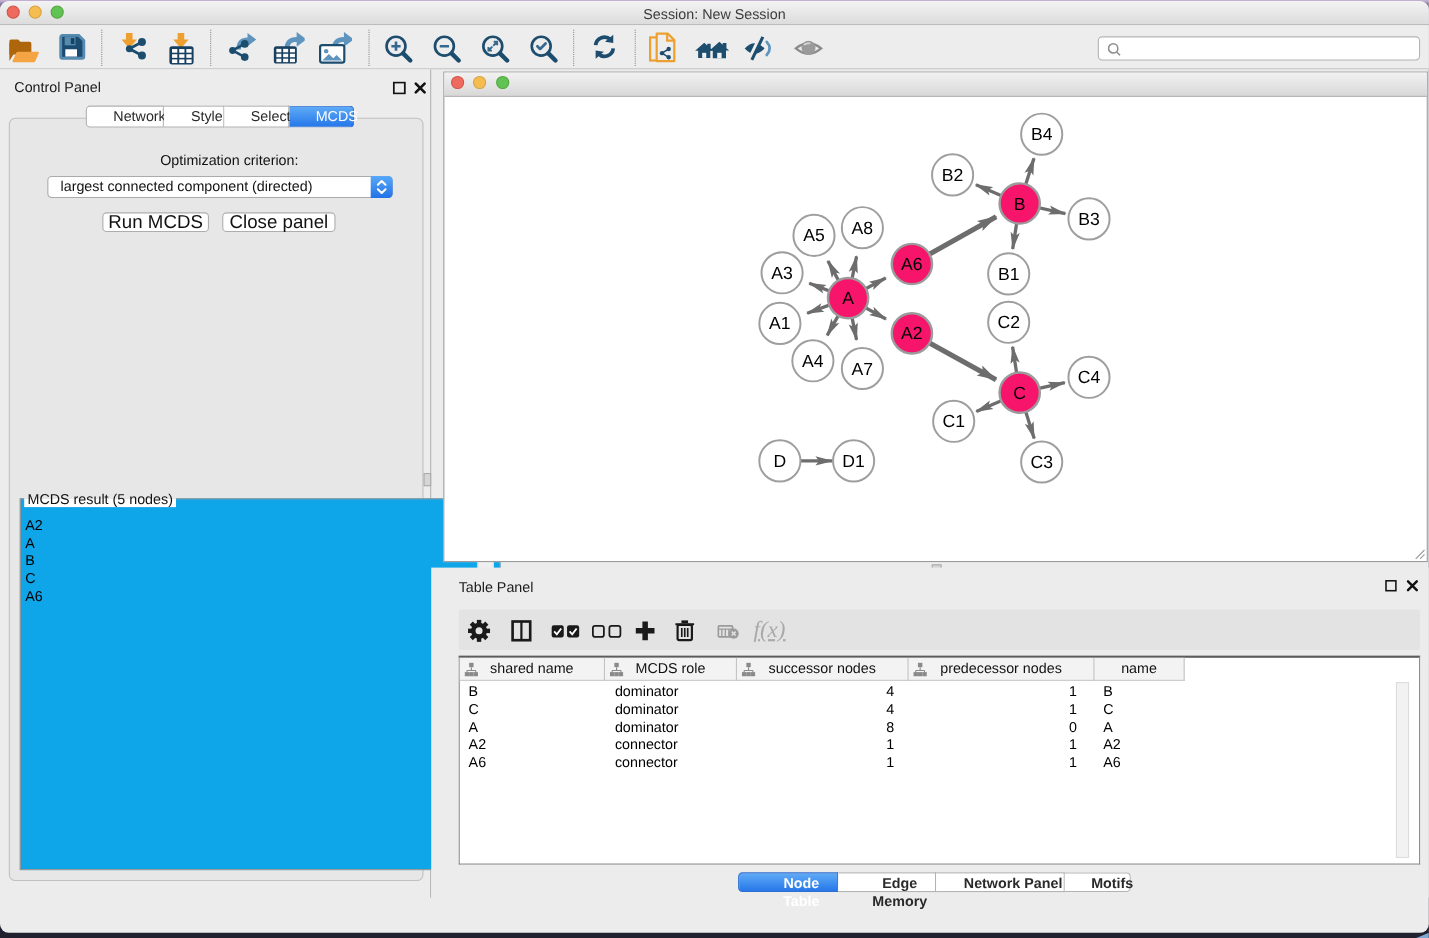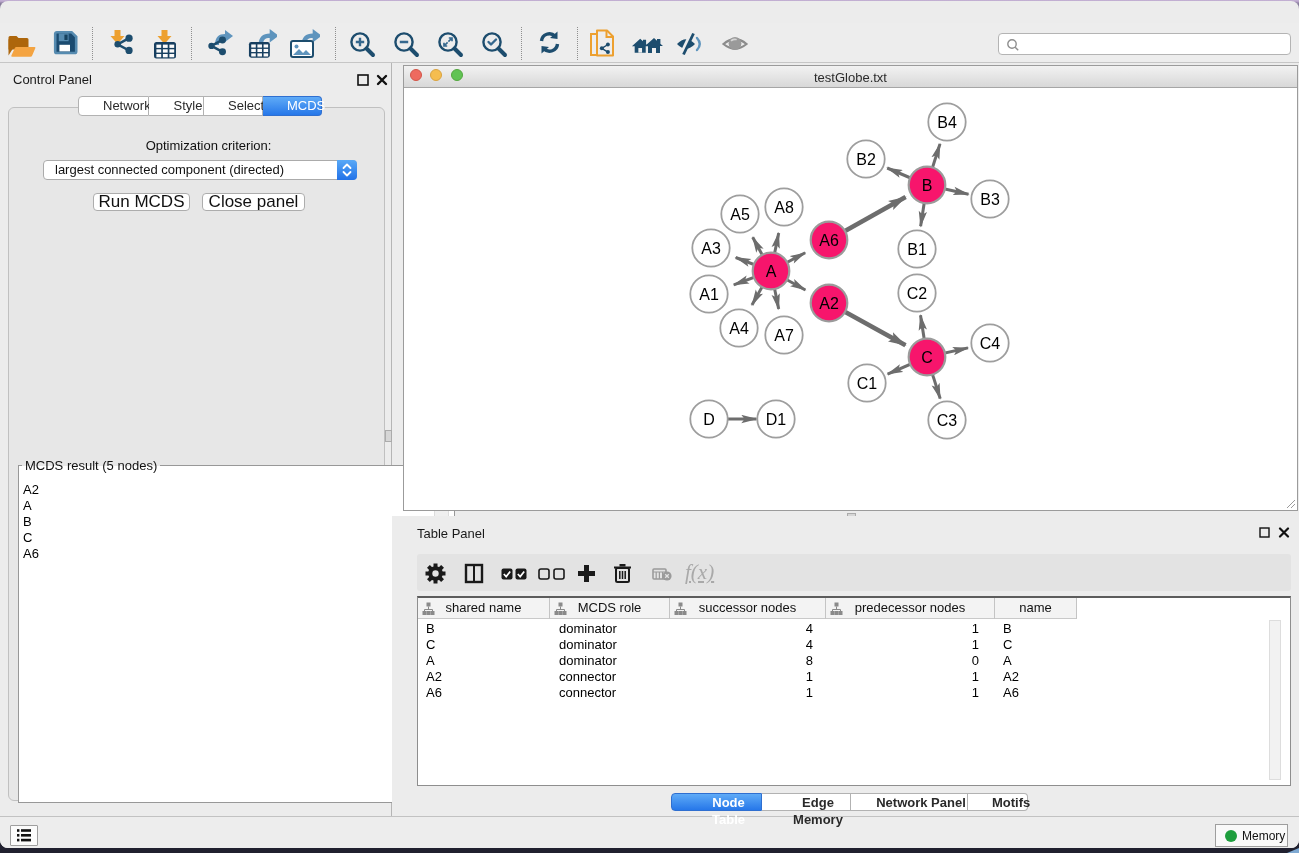--- a/index.html
+++ b/index.html
@@ -30,21 +30,21 @@
 .tabs { position:absolute; display:flex; z-index:6; }
 .tab { font-size:13px; color:#2a2a2a; background:#fff; border:1px solid #b2b2b2; border-left:none; text-align:center; line-height:18px; height:20px;padding-left:24px; }
 .tab.first { border-left:1px solid #b2b2b2; border-radius:4px 0 0 4px; }
 .tab.last { border-radius:0 4px 4px 0; }
 .tab.sel { background:linear-gradient(180deg,#5fabf7,#2677e9); color:#fff; border-color:#2f6fd0; }
 #cp-inner { position:absolute; left:8px; top:44px; width:377px; height:694px; background:#e7e7e7; border:1px solid #c0c0c0; border-radius:6px; }
 #optlabel { position:absolute; left:12px; top:30px; width:100%; text-align:center; font-size:13px; color:#111; }
 #combo { position:absolute; left:34px; top:52px; width:314px; height:20px; background:#fff; border:1px solid #ababab; border-radius:4px; font-size:13px; color:#111; line-height:18px; padding-left:11px; }
 #combo .spin { position:absolute; right:-1px; top:-1px; width:20px; height:20px; border-radius:0 4px 4px 0; background:linear-gradient(180deg,#59a9f7,#2272e8); }
 .pbtn { position:absolute; top:85px; height:18px; background:#fff; border:1px solid #adadad; border-radius:4px; font-size:17px; color:#111; text-align:center; line-height:16px; }
-#fieldset { position:absolute; left:9px; top:357px; width:437px; height:338px; background:#ffffff; border:1px solid #989898; }
+#fieldset { position:absolute; left:9px; top:345px; width:437px; height:338px; background:#0ea5e9; border:1px solid #989898; }
 #fieldset .legend2 { position:absolute; left:3px; top:-8px; background:linear-gradient(180deg,#e7e7e7 0 8px,#ffffff 8px); padding:0 3px; font-size:13px; color:#111; }
 #mcdslist { position:absolute; left:4px; top:16px; font-size:13px; color:#000; line-height:16px; }
 #fsscroll { position:absolute; right:5px; top:1px; width:15px; height:328px; background:#efefef; border:1px solid #dcdcdc; }
 
 
 #netwin { position:absolute; left:403px; top:64px; width:895px; height:446px; background:#fff; border:1px solid #9b9b9b; }
 #nettitle { position:absolute; left:0; top:0; width:100%; height:22px; background:linear-gradient(180deg,#f2f2f2,#d8d8d8); border-bottom:1px solid #a6a6a6; }
 #nettitle .title { position:absolute; width:100%; top:4px; text-align:center; font-size:13px; color:#2b2b2b; }
 #nettitle .tl { top:5px; }
 
@@ -66,20 +66,26 @@
 #membtn .dot { position:absolute; left:9px; top:5px; width:12px; height:12px; border-radius:50%; background:#1e9e3e; }
 #membtn .mtext { position:absolute; left:26px; top:4px; font-size:12px; }
 
 
 .divsq { position:absolute; background:#d6d6d6; border:1px solid #ababab; }
 </style>
 </head>
 <body>
 <div style="position:absolute;right:0;bottom:0;width:12px;height:5px;background:#7fa9d2;clip-path:polygon(100% 0,100% 100%,0 100%);"></div>
 <div id="app">
+  <div id="titlebar">
+    <div class="tl" id="tl-r"></div>
+      <div class="tl" id="tl-y"></div>
+      <div class="tl" id="tl-g"></div>
+    <div class="title">Session: New Session</div>
+  </div>
   <div id="toolbar">
     <div class="sep" style="left:92px"></div>
     <div class="sep" style="left:191px"></div>
     <div class="sep" style="left:335px"></div>
     <div class="sep" style="left:521px"></div>
     <div class="sep" style="left:577px"></div>
     <div id="toolicons">
 <svg class="ticon" style="left:7px;top:1px" width="30" height="30" viewBox="0 0 30 30">
 <path d="M1.5 8.5 q0-1.5 1.5-1.5 h6.5 l2 2 h8.5 q1.5 0 1.5 1.5 v10 h-20 z" fill="#ad660c"></path>
 <path d="M1.5 10 v16.5 l6-9.5 z" fill="#ad660c"></path>
@@ -259,21 +265,20 @@
     </div>
   </div>
 
   <div class="divsq" style="left:385px;top:429px;width:7px;height:12px"></div>
 
   <div id="netwin">
     <div id="nettitle">
       <div class="tl" id="tl-r" style="left:6px;top:3px"></div>
       <div class="tl" id="tl-y" style="left:26px;top:3px"></div>
       <div class="tl" id="tl-g" style="left:47px;top:3px"></div>
-      <div class="title">testGlobe.txt</div>
     </div>
     <div id="graph">
 <svg id="gsvg" width="893" height="421" style="position:absolute;left:0;top:23px">
 <defs>
 <marker id="ar1" markerUnits="userSpaceOnUse" markerWidth="17" markerHeight="9" refX="15.5" refY="4.5" viewBox="0 0 17 9" orient="auto">
   <path d="M0.3 0.3 L16.7 4.5 L0.3 8.7 L3.6 4.5 Z" fill="#6d6d6d"></path>
 </marker>
 <marker id="ar2" markerUnits="userSpaceOnUse" markerWidth="19" markerHeight="11" refX="17.5" refY="5.5" viewBox="0 0 19 11" orient="auto">
   <path d="M0.3 0.3 L18.7 5.5 L0.3 10.7 L3.8 5.5 Z" fill="#6d6d6d"></path>
 </marker>
@@ -470,29 +475,13 @@
       <div id="tscroll"></div>
     </div>
     <div class="tabs" id="ttabs">
 <div class="tab first sel" style="width:91px;height:18px;line-height:17px">Node Table</div>
         <div class="tab" style="width:89px;height:18px;line-height:17px">Edge Memory</div>
         <div class="tab" style="width:117px;height:18px;line-height:17px">Network Panel</div>
         <div class="tab last" style="width:60px;height:18px;line-height:17px">Motifs</div>
 </div>
   </div>
 
-  <div id="statusbar">
-    <div id="listbtn">
-      <svg width="26" height="19" viewBox="0 0 26 19">
-        <rect x="6" y="3.2" width="2.4" height="2.6" fill="#111"></rect>
-          <rect x="10" y="3.2" width="10" height="2.6" fill="#111"></rect>
-        <rect x="6" y="8" width="2.4" height="2.6" fill="#111"></rect>
-          <rect x="10" y="8" width="10" height="2.6" fill="#111"></rect>
-        <rect x="6" y="12.8" width="2.4" height="2.6" fill="#111"></rect>
-          <rect x="10" y="12.8" width="10" height="2.6" fill="#111"></rect>
-      </svg>
-    </div>
-    <div id="membtn">
-        <div class="dot"></div>
-        <div class="mtext">Memory</div>
-      </div>
-  </div>
 </div>
 
 </body></html>

